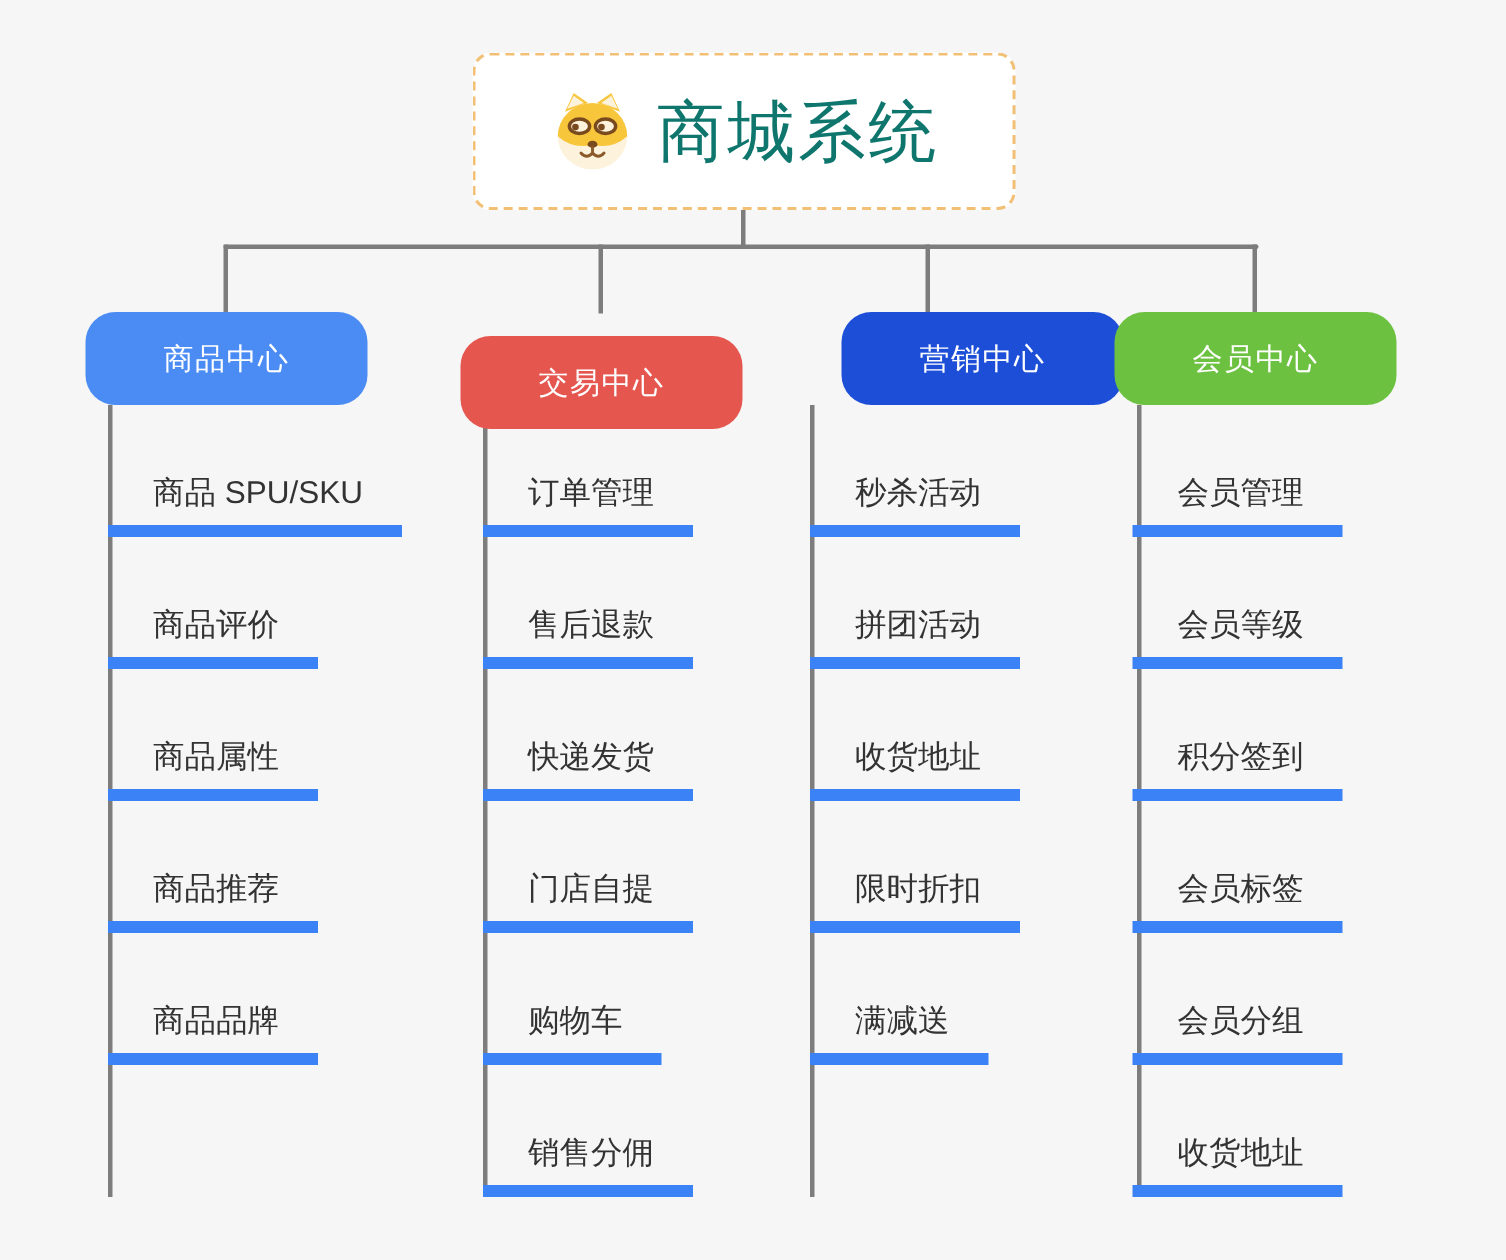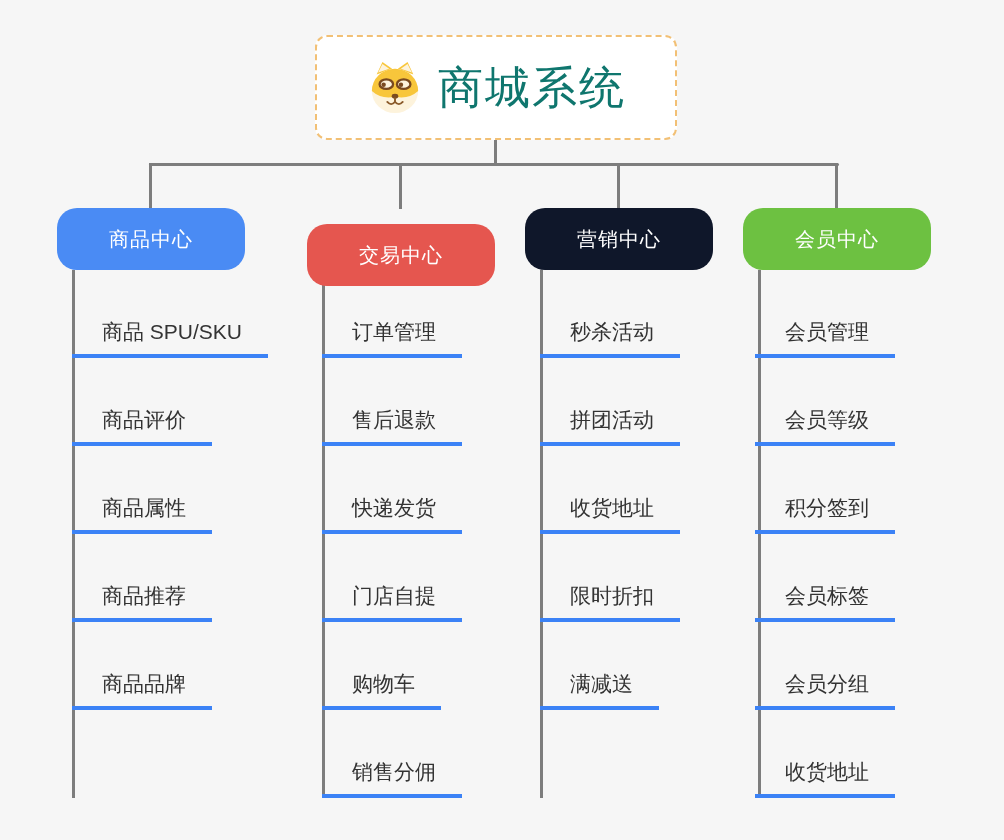--- a/index.html
+++ b/index.html
@@ -89,21 +89,21 @@
     height: 88px;
     display: flex;
     align-items: flex-end;
   }
   .child-label {
     display: inline-block;
     white-space: nowrap;
     font-size: 21px;
     color: #333333;
     padding: 0 26px 8px 30px;
-    border-bottom: 4px solid #3b82f6;
+    border-bottom: 8px solid #3b82f6;
   }
 </style>
 </head>
 <body>
 
 <div class="canvas">
 
   <div class="line v root-stub"></div>
   <div class="line h h-main"></div>
   <div class="line v drop d1"></div>
@@ -135,21 +135,21 @@
     </span>
     <span class="root-title" style="color: #0f766e;">商城系统</span>
   </div>
 
   <div class="branch-box b1" style="background: rgb(74, 139, 244);">
     <span>商品中心</span>
   </div>
   <div class="branch-box b2" style="background: rgb(229, 86, 79); margin-top: 16px;">
     <span>交易中心</span>
   </div>
-  <div class="branch-box b3" style="background: #0f172a;">
+  <div class="branch-box b3" style="background: #1d4ed8; margin-left: 36px;">
     <span>营销中心</span>
   </div>
   <div class="branch-box b4" style="background: rgb(109, 193, 65);">
     <span>会员中心</span>
   </div>
 
   <div class="col c1">
     <div class="child-row">
         <span class="child-label">商品 SPU/SKU</span>
       </div>

